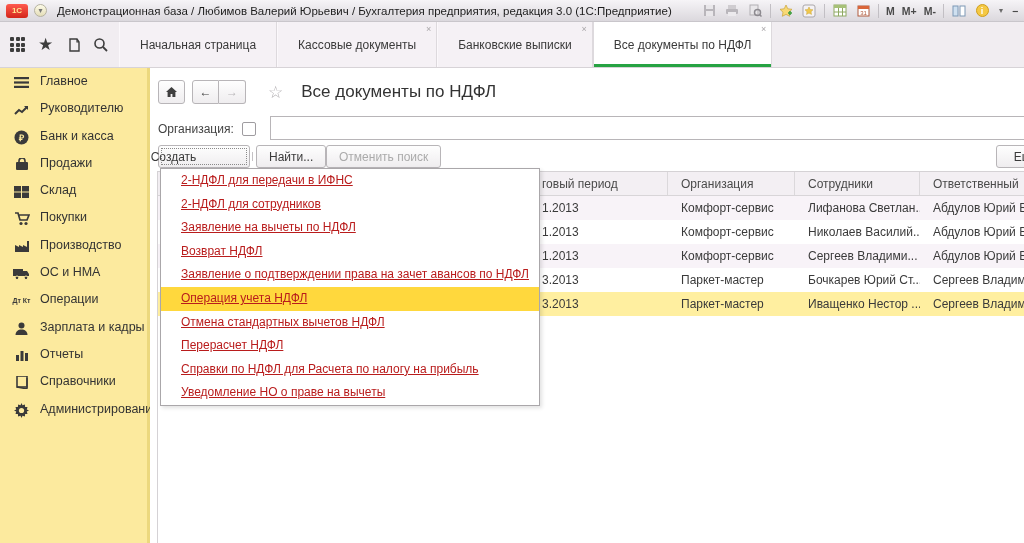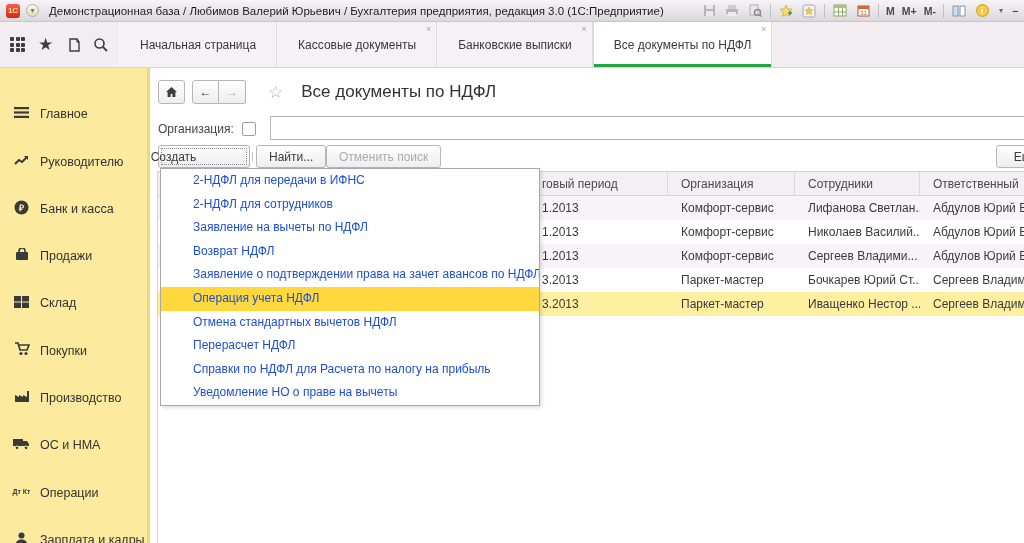--- a/index.html
+++ b/index.html
@@ -3,21 +3,21 @@
 <meta charset="utf-8">
 <style>
   * { margin:0; padding:0; box-sizing:border-box; }
   html,body { width:1024px; height:543px; overflow:hidden; background:#fff;
     font-family:"Liberation Sans", sans-serif; font-size:12px; color:#3a3a3a; }
 
   
   .titlebar { position:absolute; left:0; top:0; width:1024px; height:22px;
     background:linear-gradient(#f6f4f7,#dbd8dd); border-bottom:1px solid #c9c6cb;
     display:flex; align-items:center; padding:0 6px; gap:6px; }
-  .logo-1c { width:14px; height:14px; border-radius:3px;
+  .logo-1c { width:22px; height:14px; border-radius:3px;
     background:linear-gradient(#ff5a4e,#d3261a); color:#ffe98e; font-size:8px; font-weight:bold;
     display:flex; align-items:center; justify-content:center; }
   .round-btn { width:13px; height:13px; border-radius:50%; background:linear-gradient(#fdfbe8,#e4ddb8);
     border:1px solid #b5b2a0; color:#777; font-size:8px; line-height:11px; text-align:center; }
   .tb-title { font-size:11.5px; color:#1c1c1c; margin-left:4px; white-space:nowrap; }
   .tb-icons { margin-left:auto; display:flex; align-items:center; gap:7px; }
   .tb-ic { width:16px; height:16px; display:flex; align-items:center; justify-content:center;
     color:#8d8a90; font-size:11px; }
   .tb-ic svg { display:block; }
   .tb-m { font-size:10.5px; font-weight:bold; color:#4a4a4a; width:auto; }
@@ -37,22 +37,22 @@
   .tab { position:relative; height:45px; padding:0 20px; display:flex; align-items:center;
     background:#f5f1f5; border-right:1px solid #ddd9dd; border-left:1px solid #fbf8fb;
     color:#3a3a3a; white-space:nowrap; }
   .tab.active { background:#fff; border-left-color:#ddd9dd; }
   .tab.active::after { content:""; position:absolute; left:0; right:0; bottom:0; height:3px; background:#27a343; }
   .tab .x { position:absolute; top:3px; right:5px; font-size:9px; color:#a9a6a9; line-height:9px; }
 
   
   .sidebar { position:absolute; left:0; top:68px; width:150px; height:475px;
     background:#fcea9e; border-right:3px solid #ecd87e; padding-top:6px; }
-  .side-item { height:27.3px; display:flex; align-items:flex-end; gap:10px; padding-left:13px;
-    font-size:12.5px; color:#333; cursor:default; white-space:nowrap;margin-top:20px; }
+  .side-item { height:27.3px; display:flex; align-items:flex-start; gap:10px; padding-left:13px;
+    font-size:12.5px; color:#333; cursor:default; white-space:nowrap; }
   .side-ic { width:17px; height:17px; display:flex; align-items:center; justify-content:center; flex:0 0 17px; }
   .side-ic svg { display:block; }
   .dtkt { font-size:7px; font-weight:bold; color:#3a3a3a; line-height:7px; text-align:left; }
 
   
   .content { position:absolute; left:150px; top:68px; width:874px; height:475px; background:#fff; }
   .navrow { position:absolute; left:8px; top:12px; display:flex; align-items:center; }
   .btn { background:linear-gradient(#fefefe,#efedef); border:1px solid #b8b5b8; border-radius:3px;
     display:flex; align-items:center; justify-content:center; color:#3a3a3a; }
   .home-btn { width:27px; height:24px; }
@@ -90,21 +90,21 @@
   .tc4 { width:105px; padding-left:13px; }
   .thead .tc { border-right:1px solid #dbd8db; }
   .thead .tc4 { border-right:none; }
   .r-odd  { background:#f8f3f8; }
   .r-even { background:#ffffff; }
   .r-sel  { background:#ffefa0; }
 
   
   .menu { position:absolute; left:10px; top:100px; width:380px; background:#fff;
     border:1px solid #aaa7aa; box-shadow:2px 2px 4px rgba(0,0,0,.12); z-index:10; }
-  .menu-item { height:23.6px; line-height:23.6px; padding-left:32px; color:#1d4ed8; white-space:nowrap; overflow:hidden; }
+  .menu-item { height:23.6px; line-height:23.6px; padding-left:20px; color:#b91c1c; white-space:nowrap; overflow:hidden;text-decoration:underline; }
   .menu-item.hl { background:#ffd83d; }
 </style>
 </head>
 <body>
 
 <div class="titlebar">
   <div class="logo-1c">1С</div>
   <div class="round-btn">▾</div>
   <div class="tb-title">Демонстрационная база / Любимов Валерий Юрьевич / Бухгалтерия предприятия, редакция 3.0  (1С:Предприятие)</div>
   <div class="tb-icons">

